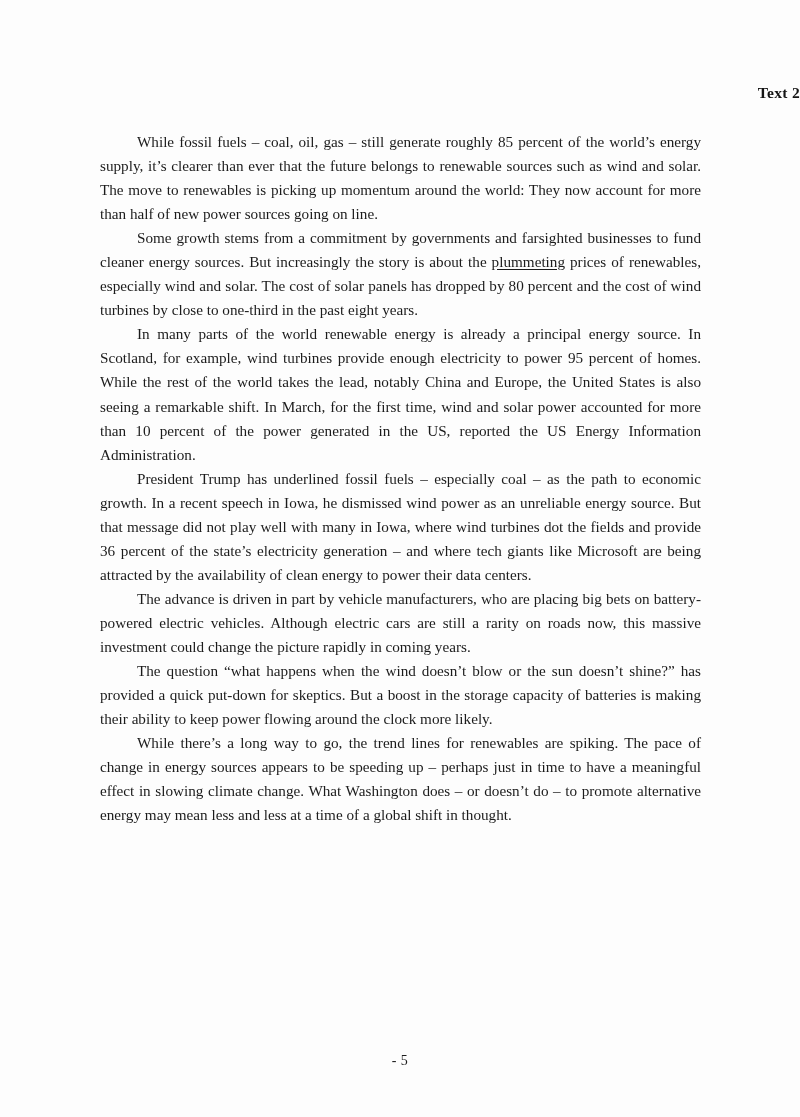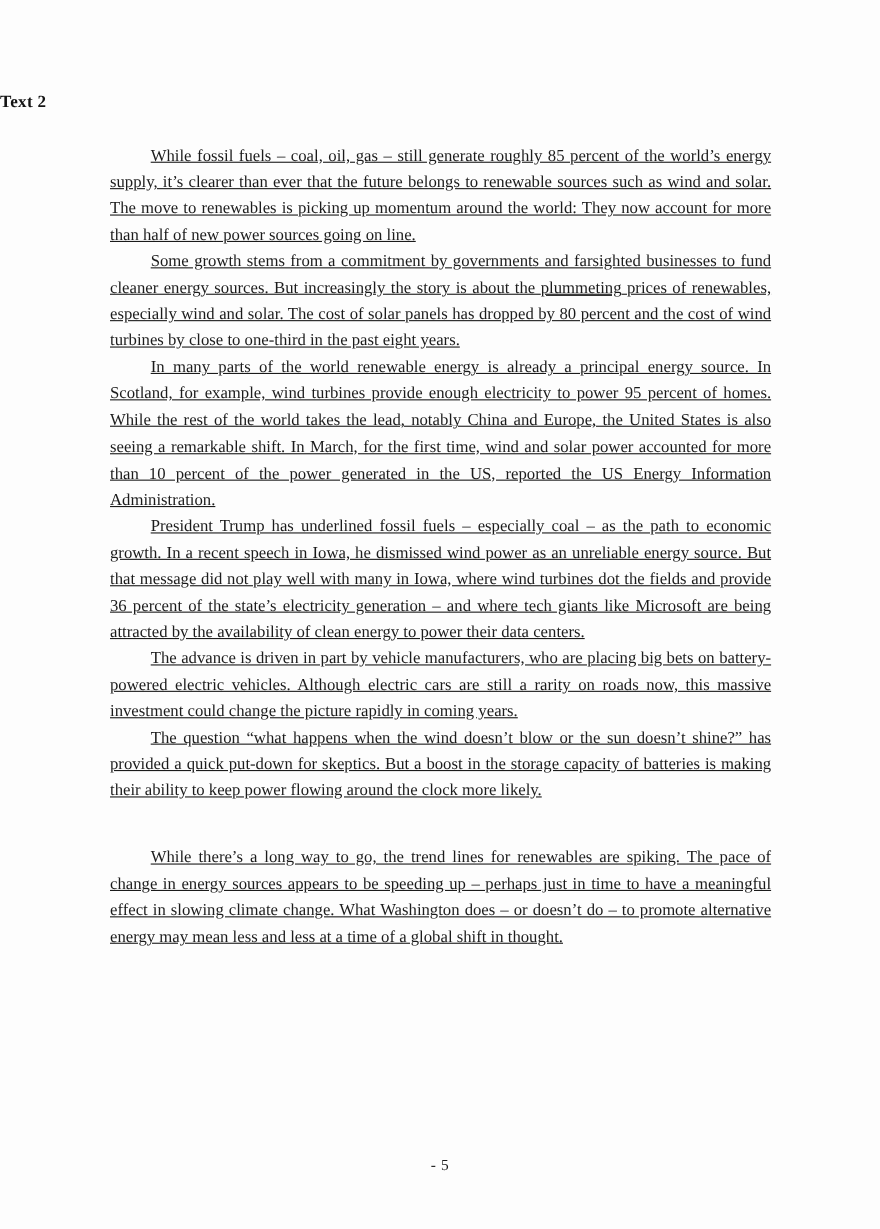--- a/index.html
+++ b/index.html
@@ -21,46 +21,44 @@
     left: 0;
     width: 800px;
     height: 1117px;
     background: #fdfdfd;
   }
   .doc-title {
     position: absolute;
     top: 84px;
     left: 0;
     width: 800px;
-    text-align: left;
+    text-align: right;
     font-size: 15.5px;
     font-weight: bold;
     letter-spacing: 0.3px;
     color: #141414;
   }
   .body-text {
     position: absolute;
     top: 130px;
     left: 100px;
     width: 601px;
     font-size: 15.2px;
     line-height: 24.05px;
     text-align: justify;
     text-justify: inter-word;
     color: #1b1b1b;
-    text-decoration: underline;
   }
   .para {
     margin: 0;
     text-indent: 37px;
     text-align: justify;
   }
   .para:last-child {
     text-align: justify;
-    margin-top: 37px;
   }
   .para .u {
     text-decoration: underline;
     text-underline-offset: 1.5px;
   }
   .page-footer {
     position: absolute;
     bottom: 48px;
     left: 0;
     width: 800px;

